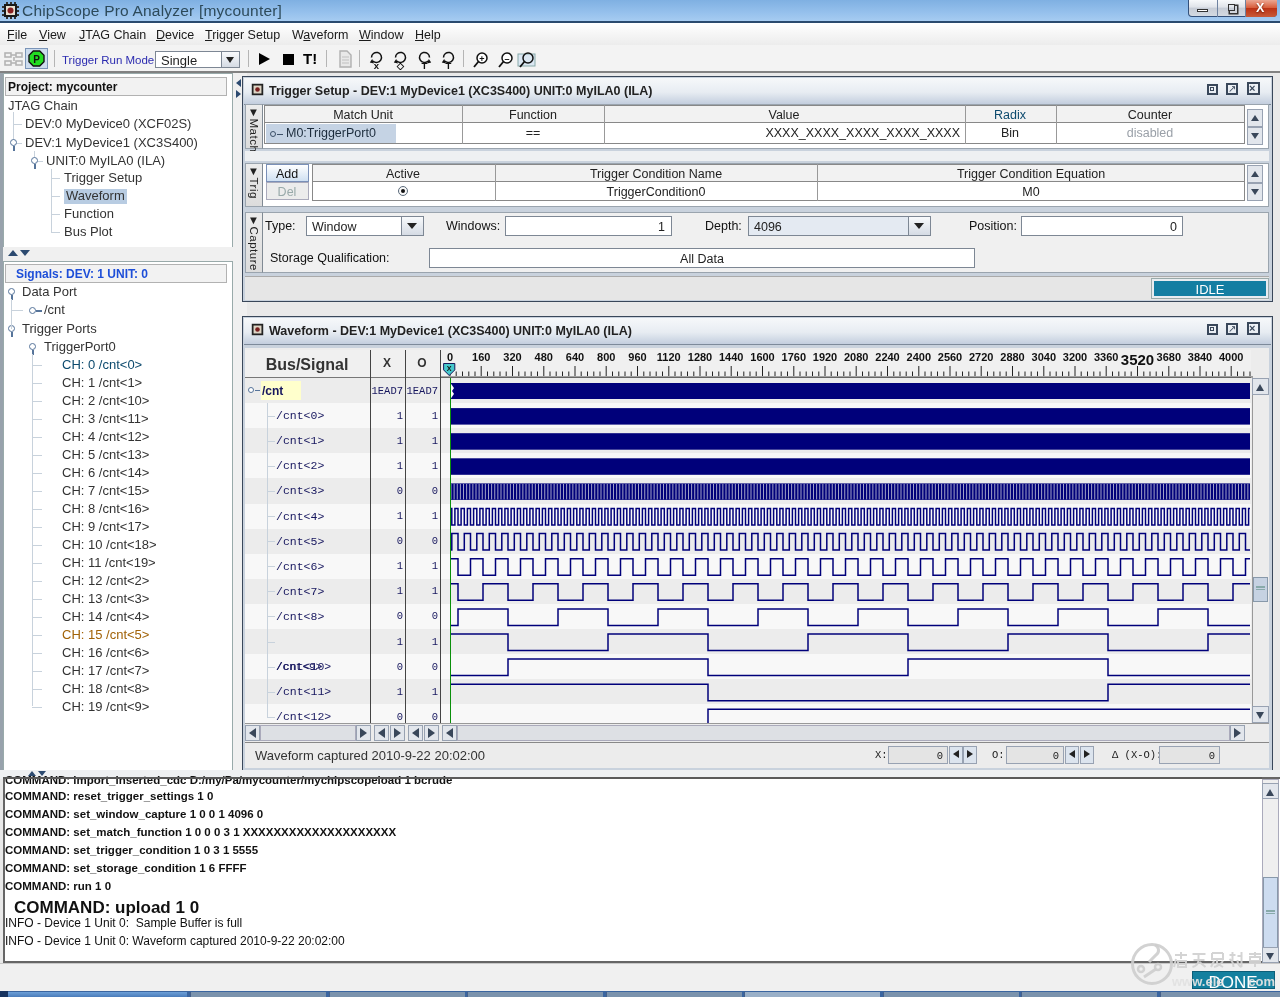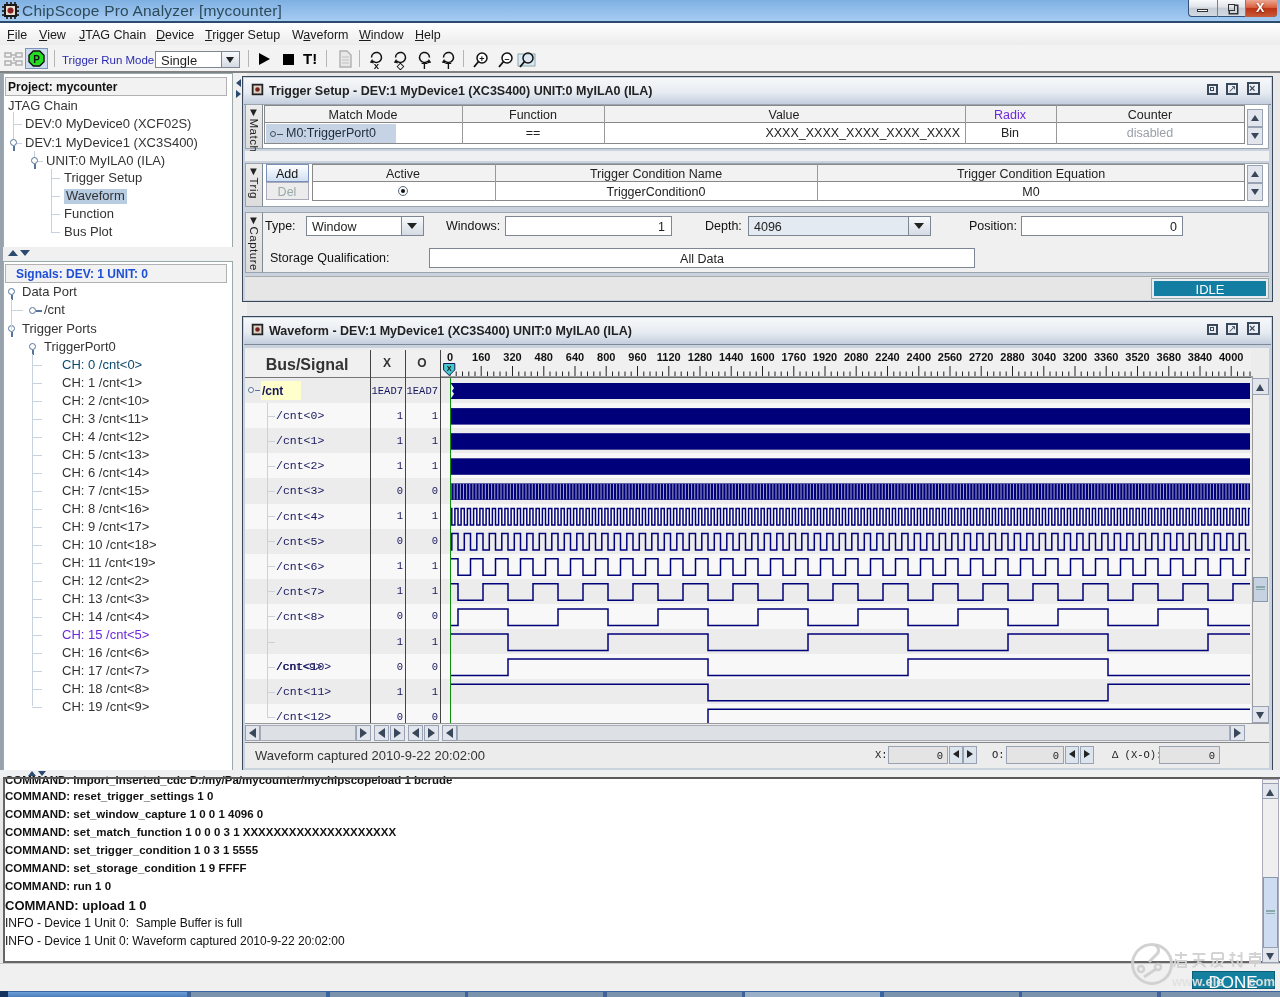--- a/index.html
+++ b/index.html
@@ -188,21 +188,21 @@
 <div class="tx" style="left:62px;top:538px;font-size:13px;color:#333">CH: 10 /cnt&lt;18&gt;</div>
 <div style="left:32px;top:563px;width:10px;height:1px;background:#c8d2dc"></div>
 <div class="tx" style="left:62px;top:556px;font-size:13px;color:#333">CH: 11 /cnt&lt;19&gt;</div>
 <div style="left:32px;top:581px;width:10px;height:1px;background:#c8d2dc"></div>
 <div class="tx" style="left:62px;top:574px;font-size:13px;color:#333">CH: 12 /cnt&lt;2&gt;</div>
 <div style="left:32px;top:599px;width:10px;height:1px;background:#c8d2dc"></div>
 <div class="tx" style="left:62px;top:592px;font-size:13px;color:#333">CH: 13 /cnt&lt;3&gt;</div>
 <div style="left:32px;top:617px;width:10px;height:1px;background:#c8d2dc"></div>
 <div class="tx" style="left:62px;top:610px;font-size:13px;color:#333">CH: 14 /cnt&lt;4&gt;</div>
 <div style="left:32px;top:635px;width:10px;height:1px;background:#c8d2dc"></div>
-<div class="tx" style="left:62px;top:628px;font-size:13px;color:#6d28d9">CH: 15 /cnt&lt;5&gt;</div>
+<div class="tx" style="left:62px;top:628px;font-size:13px;color:#a16207">CH: 15 /cnt&lt;5&gt;</div>
 <div style="left:32px;top:653px;width:10px;height:1px;background:#c8d2dc"></div>
 <div class="tx" style="left:62px;top:646px;font-size:13px;color:#333">CH: 16 /cnt&lt;6&gt;</div>
 <div style="left:32px;top:671px;width:10px;height:1px;background:#c8d2dc"></div>
 <div class="tx" style="left:62px;top:664px;font-size:13px;color:#333">CH: 17 /cnt&lt;7&gt;</div>
 <div style="left:32px;top:689px;width:10px;height:1px;background:#c8d2dc"></div>
 <div class="tx" style="left:62px;top:682px;font-size:13px;color:#333">CH: 18 /cnt&lt;8&gt;</div>
 <div style="left:32px;top:707px;width:10px;height:1px;background:#c8d2dc"></div>
 <div class="tx" style="left:62px;top:700px;font-size:13px;color:#333">CH: 19 /cnt&lt;9&gt;</div>
 <div style="left:242px;top:76px;width:1031px;height:226px;background:#c9d2dd;border:1px solid #39475a"></div>
 <div class="hdots" style="left:244px;top:78px;width:1027px;height:26px;background:linear-gradient(#f6f8fa 0%,#e7ecf2 55%,#c3cede 100%)"></div>
@@ -221,24 +221,24 @@
 <div class="tx" style="left:1249px;top:83px;font-size:11px;font-weight:bold;color:#39475a">×</div>
 <div style="left:245px;top:104px;width:1024px;height:45px;background:#fff;border:1px solid #9aa4ae"></div>
 <div style="left:245px;top:104px;width:18px;height:45px;background:linear-gradient(#ececec,#dcdcdc);border:1px solid #9aa4ae;border-right-color:#808a94"></div>
 <div class="tx" style="left:247px;top:106px;font-size:11.5px;color:#222;writing-mode:vertical-rl;height:41px;letter-spacing:0.5px">▼Match</div>
 <div style="left:264px;top:105px;width:981px;height:18px;background:#f2f2f2;border:1px solid #888"></div>
 <div style="left:264px;top:123px;width:981px;height:21px;background:#fff;border:1px solid #888;border-top:none"></div>
 <div style="left:462px;top:105px;width:1px;height:39px;background:#999"></div>
 <div style="left:604px;top:105px;width:1px;height:39px;background:#999"></div>
 <div style="left:965px;top:105px;width:1px;height:39px;background:#999"></div>
 <div style="left:1056px;top:105px;width:1px;height:39px;background:#999"></div>
-<div class="tx" style="left:363px;top:109px;font-size:12.5px;color:#222;transform:translateX(-50%)">Match Mode</div>
+<div class="tx" style="left:363px;top:109px;font-size:12.5px;color:#222;transform:translateX(-50%)">Match Unit</div>
 <div class="tx" style="left:533px;top:109px;font-size:12.5px;color:#222;transform:translateX(-50%)">Function</div>
 <div class="tx" style="left:784px;top:109px;font-size:12.5px;color:#222;transform:translateX(-50%)">Value</div>
-<div class="tx" style="left:1010px;top:109px;font-size:12.5px;color:#6d28d9;transform:translateX(-50%)">Radix</div>
+<div class="tx" style="left:1010px;top:109px;font-size:12.5px;color:#0c4a6e;transform:translateX(-50%)">Radix</div>
 <div class="tx" style="left:1150px;top:109px;font-size:12.5px;color:#222;transform:translateX(-50%)">Counter</div>
 <div style="left:266px;top:124px;width:130px;height:19px;background:#c5d3e4"></div>
 <div style="left:270px;top:131px;width:6px;height:6px;border:1.5px solid #3c5068;border-radius:50%"></div>
 <div style="left:277px;top:133.5px;width:6px;height:1.5px;background:#3c5068"></div>
 <div class="tx" style="left:286px;top:127px;font-size:12.5px;color:#1c2c3c">M0:TriggerPort0</div>
 <div class="tx" style="left:533px;top:127px;font-size:12.5px;color:#222;transform:translateX(-50%)">==</div>
 <div class="tx" style="left:960px;top:127px;font-size:12.5px;color:#222;transform:translateX(-100%)">XXXX_XXXX_XXXX_XXXX_XXXX</div>
 <div class="tx" style="left:1010px;top:127px;font-size:12.5px;color:#222;transform:translateX(-50%)">Bin</div>
 <div class="tx" style="left:1150px;top:127px;font-size:12.5px;color:#9aa0a8;transform:translateX(-50%)">disabled</div>
 <div style="left:1247px;top:109px;width:16px;height:18px;background:#e2e6ec;border:1px solid #98a2b2"></div>
@@ -342,21 +342,21 @@
 <div class="tx" style="left:825.0px;top:352px;font-size:11px;font-weight:bold;color:#111;transform:translateX(-50%)">1920</div>
 <div class="tx" style="left:856.2px;top:352px;font-size:11px;font-weight:bold;color:#111;transform:translateX(-50%)">2080</div>
 <div class="tx" style="left:887.5px;top:352px;font-size:11px;font-weight:bold;color:#111;transform:translateX(-50%)">2240</div>
 <div class="tx" style="left:918.8px;top:352px;font-size:11px;font-weight:bold;color:#111;transform:translateX(-50%)">2400</div>
 <div class="tx" style="left:950.0px;top:352px;font-size:11px;font-weight:bold;color:#111;transform:translateX(-50%)">2560</div>
 <div class="tx" style="left:981.2px;top:352px;font-size:11px;font-weight:bold;color:#111;transform:translateX(-50%)">2720</div>
 <div class="tx" style="left:1012.5px;top:352px;font-size:11px;font-weight:bold;color:#111;transform:translateX(-50%)">2880</div>
 <div class="tx" style="left:1043.8px;top:352px;font-size:11px;font-weight:bold;color:#111;transform:translateX(-50%)">3040</div>
 <div class="tx" style="left:1075.0px;top:352px;font-size:11px;font-weight:bold;color:#111;transform:translateX(-50%)">3200</div>
 <div class="tx" style="left:1106.2px;top:352px;font-size:11px;font-weight:bold;color:#111;transform:translateX(-50%)">3360</div>
-<div class="tx" style="left:1137.5px;top:352px;font-size:11px;font-weight:bold;color:#111;transform:translateX(-50%)">3520</div>
+<div class="tx" style="left:1137.5px;top:352px;font-size:15px;font-weight:bold;color:#111;transform:translateX(-50%)">3520</div>
 <div class="tx" style="left:1168.8px;top:352px;font-size:11px;font-weight:bold;color:#111;transform:translateX(-50%)">3680</div>
 <div class="tx" style="left:1200.0px;top:352px;font-size:11px;font-weight:bold;color:#111;transform:translateX(-50%)">3840</div>
 <div class="tx" style="left:1231.2px;top:352px;font-size:11px;font-weight:bold;color:#111;transform:translateX(-50%)">4000</div>
 <svg style="position:absolute;left:441px;top:350px" width="812" height="28" viewBox="441 350 812 28">
     <path d="M450.0 366V376" stroke="#222" stroke-width="1"></path>
     <path d="M456.2 371.5V376" stroke="#222" stroke-width="1"></path>
     <path d="M462.5 371.5V376" stroke="#222" stroke-width="1"></path>
     <path d="M468.8 371.5V376" stroke="#222" stroke-width="1"></path>
     <path d="M475.0 371.5V376" stroke="#222" stroke-width="1"></path>
     <path d="M481.2 366V376" stroke="#222" stroke-width="1"></path>
@@ -618,23 +618,23 @@
 <div class="tx mono" style="left:1215px;top:751px;font-size:10.5px;color:#222;transform:translateX(-100%)">0</div>
 <div class="dots" style="left:0px;top:770px;width:1280px;height:9px;background:#eef0f2"></div>
 <div style="left:28px;top:771px;width:0;height:0;border-left:4px solid transparent;border-right:4px solid transparent;border-bottom:5px solid #2c4a70"></div>
 <div style="left:38px;top:771px;width:0;height:0;border-left:4px solid transparent;border-right:4px solid transparent;border-top:5px solid #2c4a70"></div>
 <div style="left:3px;top:777px;width:1277px;height:186px;background:#fff;border:2px solid #666;border-right:none"></div>
 <div class="tx" style="left:5px;top:775px;font-size:11.5px;font-weight:bold;color:#111">COMMAND: import_inserted_cdc D:/my/Pa/mycounter/mychipscopeload 1 bcrude</div>
 <div class="tx" style="left:5px;top:791px;font-size:11.5px;font-weight:bold;color:#111">COMMAND: reset_trigger_settings 1 0</div>
 <div class="tx" style="left:5px;top:809px;font-size:11.5px;font-weight:bold;color:#111">COMMAND: set_window_capture 1 0 0 1 4096 0</div>
 <div class="tx" style="left:5px;top:827px;font-size:11.5px;font-weight:bold;color:#111">COMMAND: set_match_function 1 0 0 0 3 1 XXXXXXXXXXXXXXXXXXXX</div>
 <div class="tx" style="left:5px;top:845px;font-size:11.5px;font-weight:bold;color:#111">COMMAND: set_trigger_condition 1 0 3 1 5555</div>
-<div class="tx" style="left:5px;top:863px;font-size:11.5px;font-weight:bold;color:#111">COMMAND: set_storage_condition 1 9 FFFF</div>
+<div class="tx" style="left:5px;top:863px;font-size:11.5px;font-weight:bold;color:#111">COMMAND: set_storage_condition 1 6 FFFF</div>
 <div class="tx" style="left:5px;top:881px;font-size:11.5px;font-weight:bold;color:#111">COMMAND: run 1 0</div>
-<div class="tx" style="left:5px;top:899px;font-size:13px;font-weight:bold;color:#111">COMMAND: upload 1 0</div>
+<div class="tx" style="left:14px;top:899px;font-size:17px;font-weight:bold;color:#111">COMMAND: upload 1 0</div>
 <div class="tx" style="left:5px;top:917px;font-size:12px;font-weight:normal;color:#111">INFO - Device 1 Unit 0:&nbsp; Sample Buffer is full</div>
 <div class="tx" style="left:5px;top:935px;font-size:12px;font-weight:normal;color:#111">INFO - Device 1 Unit 0: Waveform captured 2010-9-22 20:02:00</div>
 <div style="left:3px;top:777px;width:1259px;height:2px;background:#5a5a5a"></div>
 <div style="left:1262px;top:779px;width:17px;height:184px;background:#efefef;border:1px solid #aab"></div>
 <div style="left:1262px;top:783px;width:17px;height:16px;background:#e2e6ec;border:1px solid #98a2b2"></div>
 <div style="left:1266px;top:789px;width:0;height:0;border-left:4.5px solid transparent;border-right:4.5px solid transparent;border-bottom:7px solid #39475a"></div>
 <div style="left:1263px;top:877px;width:15px;height:73px;background:#cddcf0;border:1px solid #8899aa"></div>
 <div style="left:1266px;top:910px;width:9px;height:1px;border-top:1px solid #8aa;border-bottom:3px double #8aa"></div>
 <div style="left:1262px;top:947px;width:17px;height:16px;background:#e2e6ec;border:1px solid #98a2b2"></div>
 <div style="left:1266px;top:953px;width:0;height:0;border-left:4.5px solid transparent;border-right:4.5px solid transparent;border-top:7px solid #39475a"></div>

